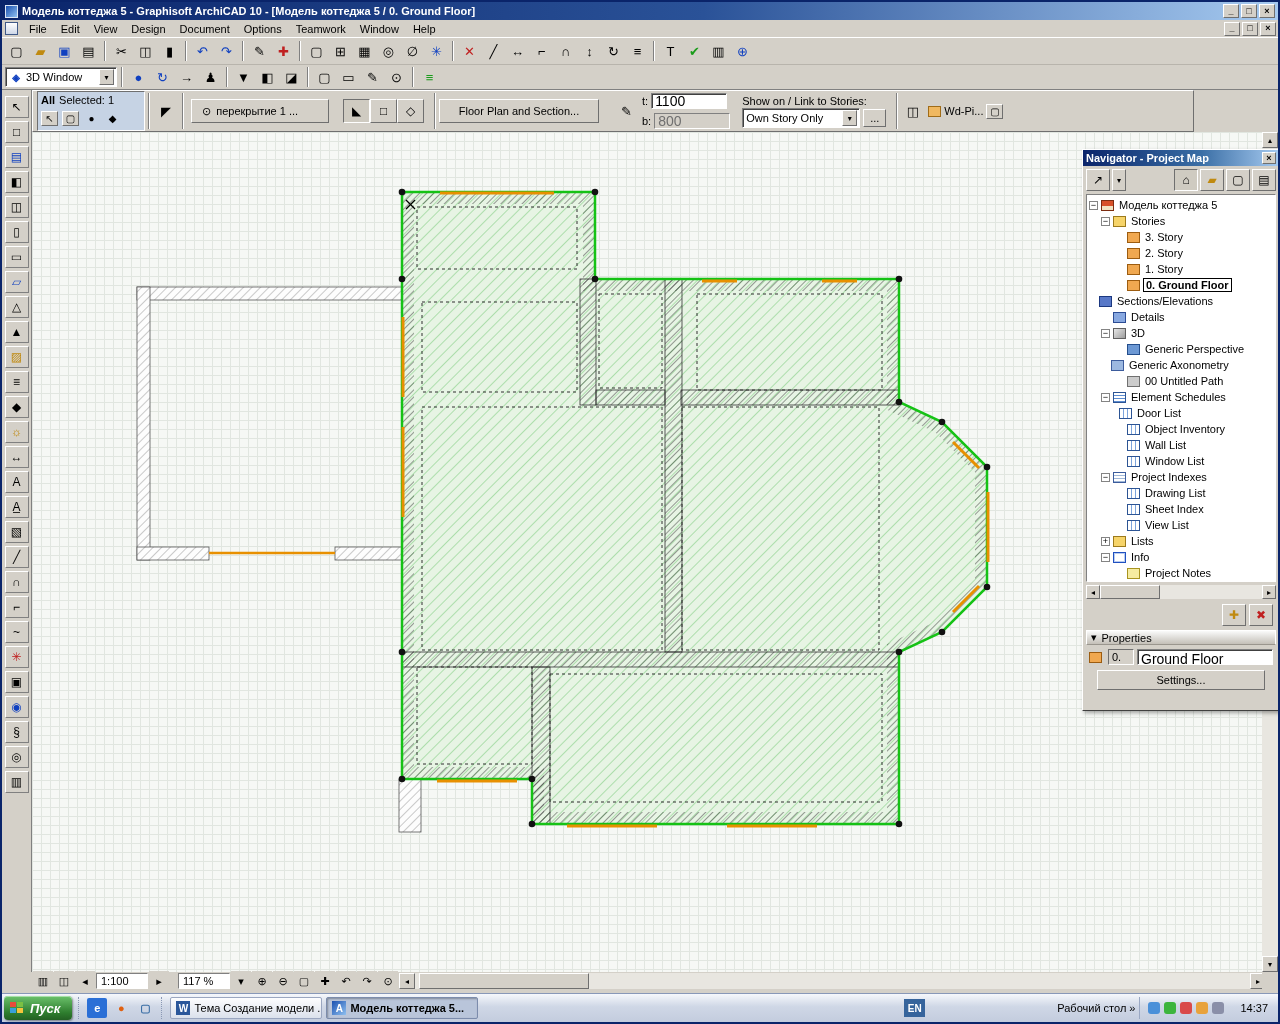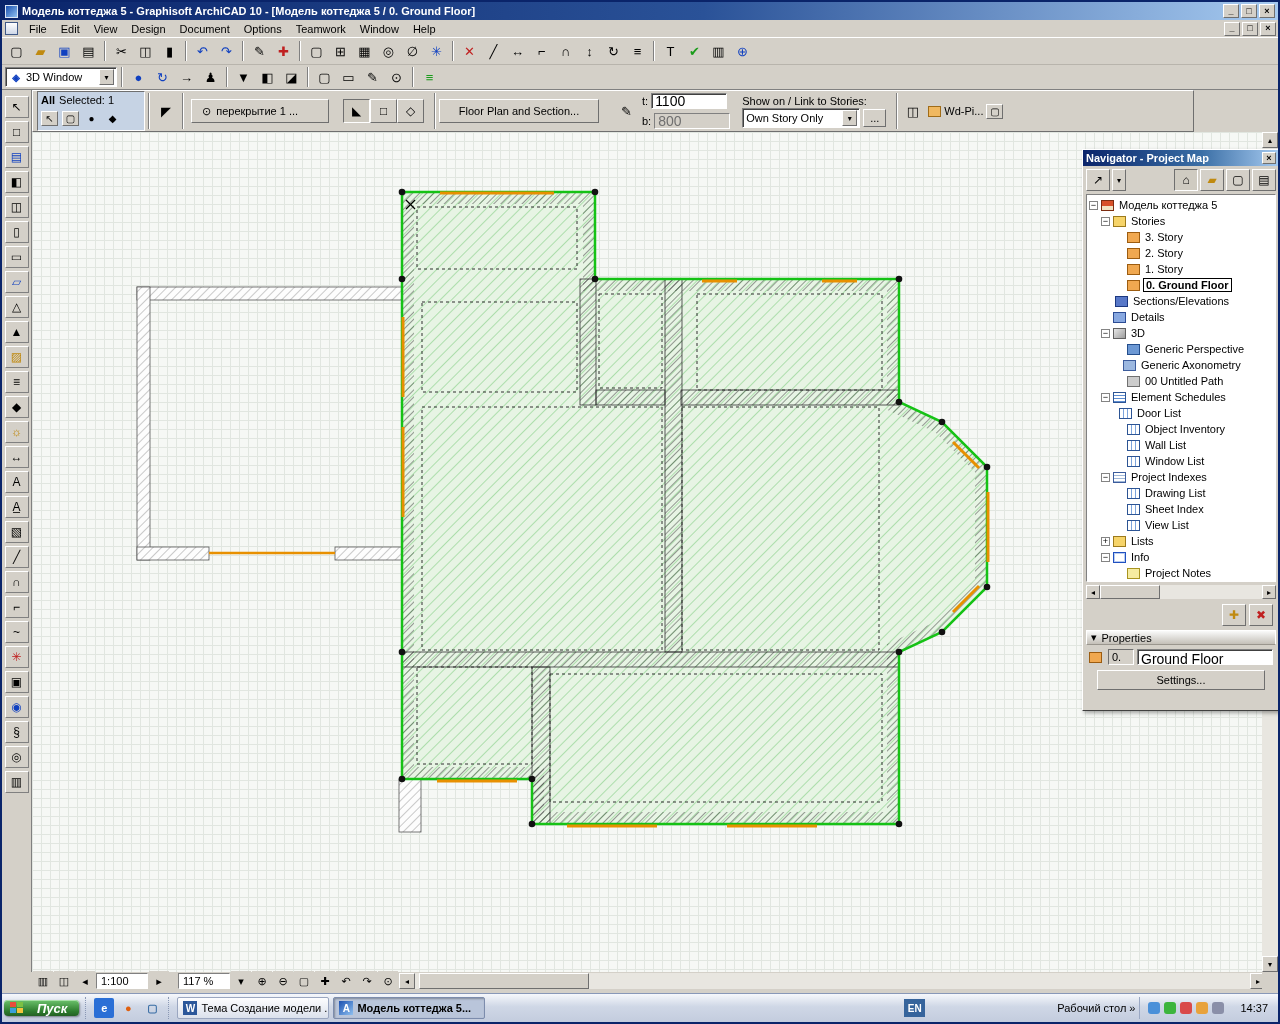--- a/index.html
+++ b/index.html
@@ -80,21 +80,21 @@
   .ti-note{background:#f6eca0;border-color:#a89420}
   .tlabel{padding:0 2px}
   .trow.sel .tlabel{font-weight:bold;border:1px solid #000;background:#fff}
   .nav-hscroll{height:14px;margin:3px;display:flex;align-items:center;background:#e8e6e0}
   .nav-btnrow{display:flex;justify-content:flex-end;gap:3px;margin:5px 6px 4px}
   .prop-header{margin:2px 3px;height:15px;background:linear-gradient(#fafafa,#c4c0b8);border:1px solid #fff;border-bottom-color:#9a968e;display:flex;align-items:center;gap:5px;padding:0 4px;font-size:11px}
   .prop-row{display:flex;align-items:center;margin:4px 6px 2px;gap:3px}
   .settings-btn{display:block;margin:5px auto 0;width:168px;height:20px;font-size:11px}
   
   .taskbar{position:absolute;left:0;bottom:0;width:1276px;height:29px;background:linear-gradient(#f6f8fc,#cfd7e6 45%,#c3ccde);border-top:1px solid #8898b8;display:flex;align-items:center;gap:4px;padding:0 2px;z-index:9}
-  .start-btn{height:16px;border-radius:4px;background:linear-gradient(#6cc26c,#2e7d2e 70%,#236023);color:#fff;font-weight:bold;font-style:italic;font-size:13px;display:flex;align-items:center;gap:12px;padding:0 12px 0 6px;box-shadow:inset 0 1px 0 #a8e0a8,1px 1px 2px rgba(0,0,0,.4)}
+  .start-btn{height:24px;border-radius:4px;background:linear-gradient(#6cc26c,#2e7d2e 70%,#236023);color:#fff;font-weight:bold;font-style:italic;font-size:13px;display:flex;align-items:center;gap:5px;padding:0 12px 0 6px;box-shadow:inset 0 1px 0 #a8e0a8,1px 1px 2px rgba(0,0,0,.4)}
   .winflag{width:15px;height:13px;display:grid;grid-template-columns:6px 6px;grid-template-rows:5px 5px;gap:1px}
   .winflag i{display:block}
   .qlbtn{width:20px;height:20px;border-radius:2px;display:flex;align-items:center;justify-content:center;font-size:11px;font-weight:bold}
   .tsep{width:3px;height:22px;border-left:1px dotted #8a98b4;margin:0 2px}
   .taskitem{width:152px;height:22px;display:flex;align-items:center;gap:4px;padding:0 5px;background:linear-gradient(#fdfdfe,#dbe1ec);border:1px solid #9aa6c0;border-radius:2px;overflow:hidden;white-space:nowrap}
   .taskitem.active{background:#b9c5da;border-color:#7c8cac;box-shadow:inset 1px 1px 2px rgba(0,0,0,.3);font-weight:bold}
   .ticon16{width:14px;height:14px;flex:none;display:flex;align-items:center;justify-content:center;font-size:10px;font-weight:bold}
   .lang{width:21px;height:18px;background:#36649c;color:#fff;display:flex;align-items:center;justify-content:center;font-size:10px;font-weight:bold;margin-left:auto}
   .deskbar{display:flex;align-items:center;gap:3px;margin-left:128px}
   .tray{display:flex;align-items:center;gap:4px;border-left:1px solid #9aa8c4;padding:0 4px 0 8px;height:22px}
@@ -446,41 +446,41 @@
       <div class="trow" style="padding-left:28px">
           <span class="texp"></span>
           <span class="ticon ti-story"></span>
           <span class="tlabel">1. Story</span>
         </div>
       <div class="trow sel" style="padding-left:28px">
           <span class="texp"></span>
           <span class="ticon ti-story"></span>
           <span class="tlabel">0. Ground Floor</span>
         </div>
-      <div class="trow" style="padding-left:16px">
+      <div class="trow" style="padding-left:0">
           <span class="texp"></span>
           <span class="ticon ti-section"></span>
           <span class="tlabel">Sections/Elevations</span>
         </div>
       <div class="trow" style="padding-left:14px">
           <span class="texp"></span>
           <span class="ticon ti-detail"></span>
           <span class="tlabel">Details</span>
         </div>
       <div class="trow" style="padding-left:14px">
           <span class="texp">−</span>
           <span class="ticon ti-threed"></span>
           <span class="tlabel">3D</span>
         </div>
       <div class="trow" style="padding-left:28px">
           <span class="texp"></span>
           <span class="ticon ti-persp"></span>
           <span class="tlabel">Generic Perspective</span>
         </div>
-      <div class="trow" style="padding-left:24px">
+      <div class="trow" style="padding-left:12px">
           <span class="texp"></span>
           <span class="ticon ti-axon"></span>
           <span class="tlabel">Generic Axonometry</span>
         </div>
       <div class="trow" style="padding-left:28px">
           <span class="texp"></span>
           <span class="ticon ti-path"></span>
           <span class="tlabel">00 Untitled Path</span>
         </div>
       <div class="trow" style="padding-left:14px">

